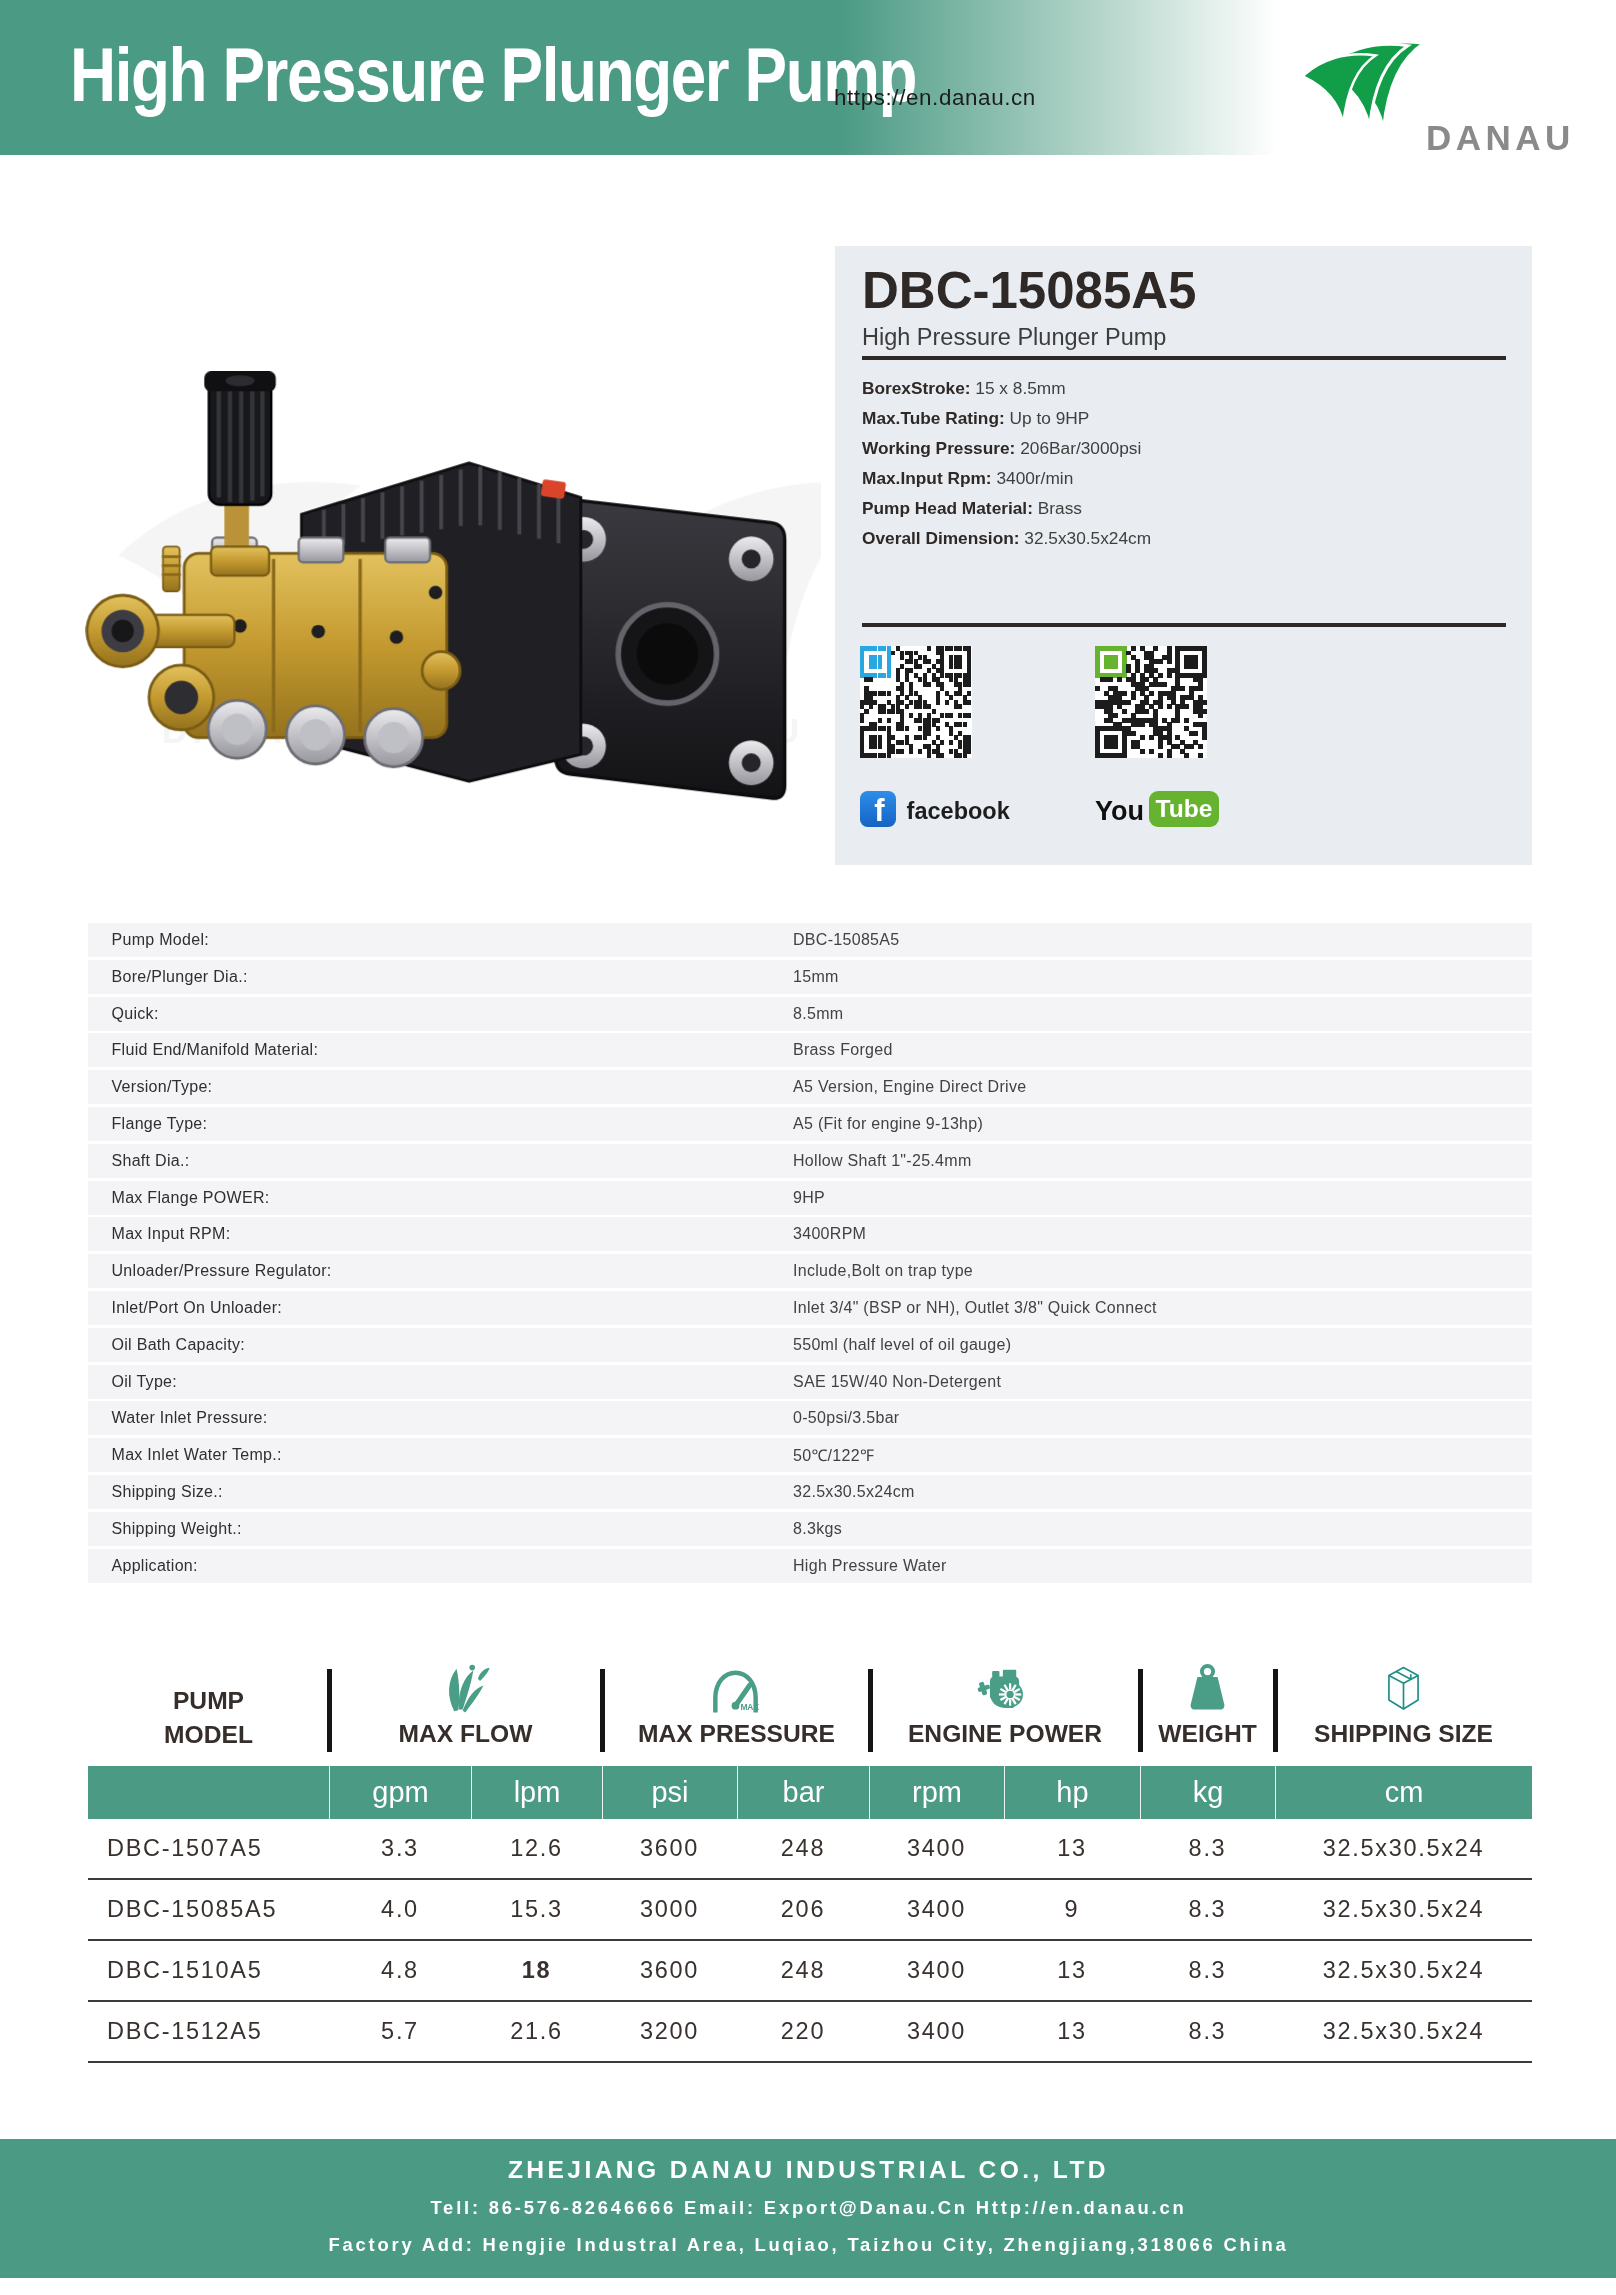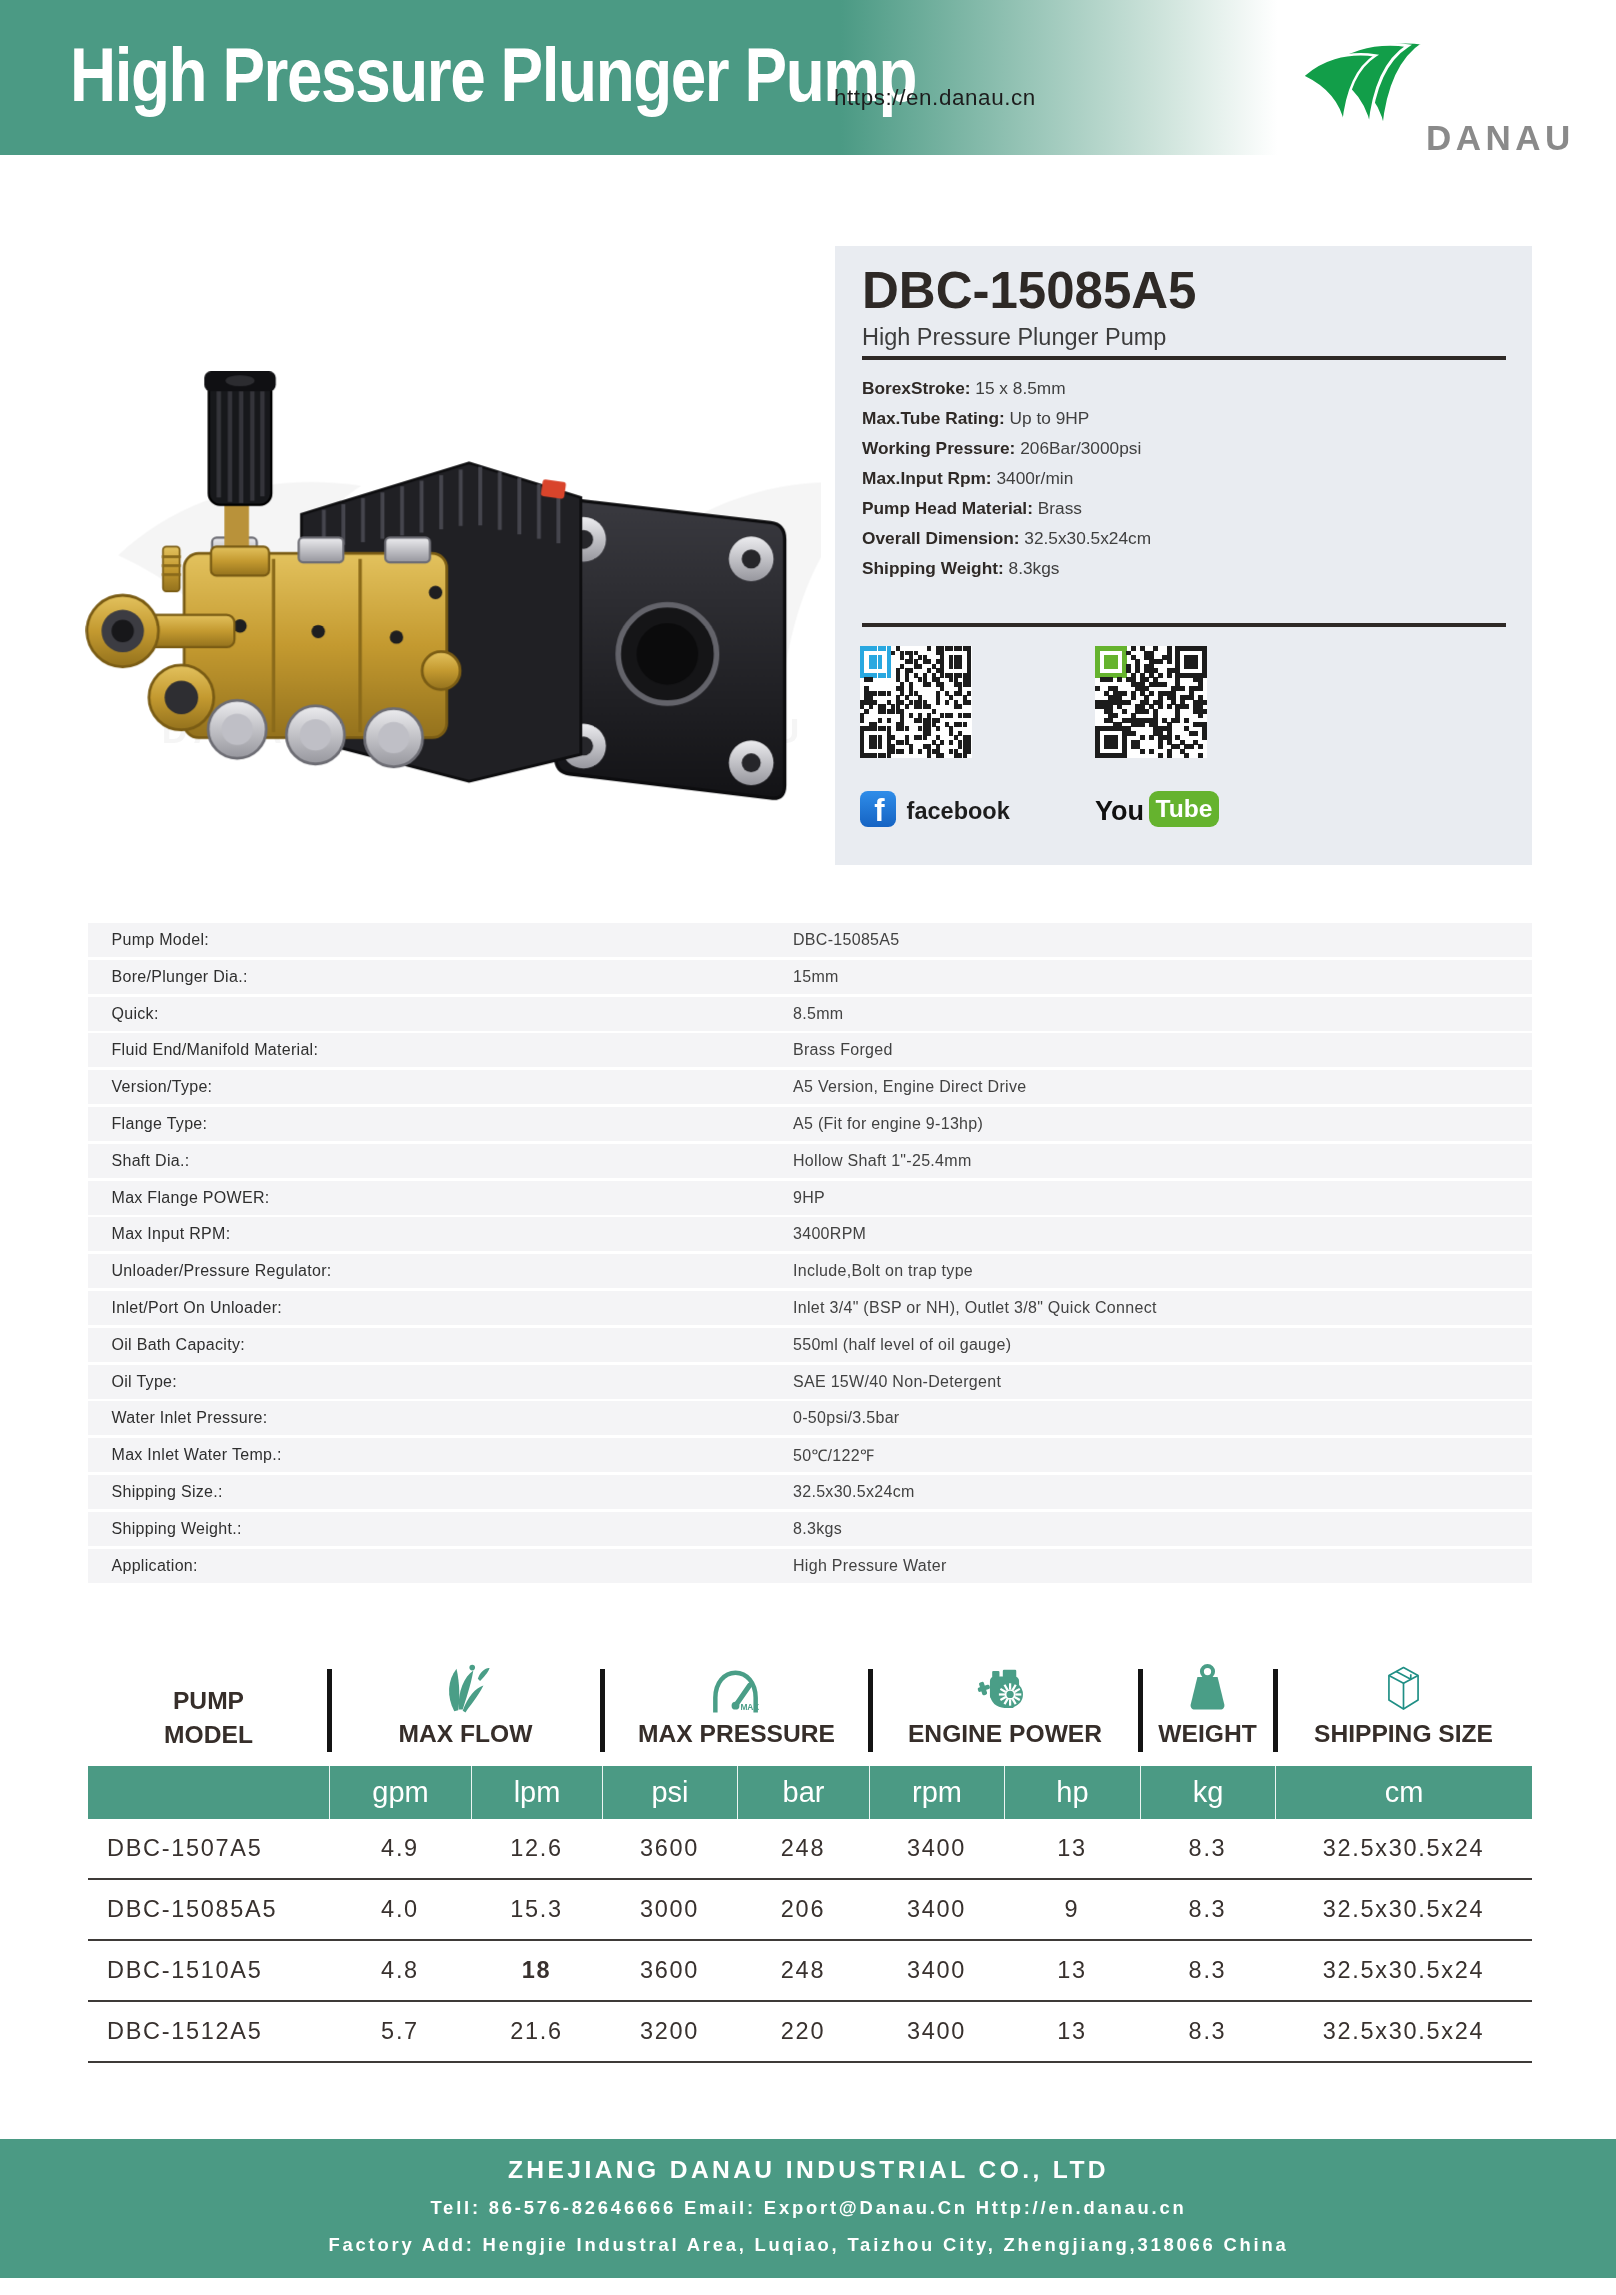--- a/index.html
+++ b/index.html
@@ -200,21 +200,20 @@
   <div class="card-title">DBC-15085A5</div>
   <div class="card-sub">High Pressure Plunger Pump</div>
   <div class="card-rule rule1"></div>
   <div class="card-specs" id="card-specs">
       <div class="spec-line"><b>BorexStroke:</b> <span>15 x 8.5mm</span></div>
       <div class="spec-line"><b>Max.Tube Rating:</b> <span>Up to 9HP</span></div>
       <div class="spec-line"><b>Working Pressure:</b> <span>206Bar/3000psi</span></div>
       <div class="spec-line"><b>Max.Input Rpm:</b> <span>3400r/min</span></div>
       <div class="spec-line"><b>Pump Head Material:</b> <span>Brass</span></div>
       <div class="spec-line"><b>Overall Dimension:</b> <span>32.5x30.5x24cm</span></div>
-      <div class="spec-line"><b>Shipping Weight:</b> <span>8.3kgs</span></div>
     </div>
   <div class="card-rule rule2"></div>
   <div class="qr qr1" id="qr1">
       <div style="left: 0px; top: 0px; width: 4.5px; height: 4.5px; background: rgb(41, 168, 224);"></div>
       <div style="left: 4.5px; top: 0px; width: 4.5px; height: 4.5px; background: rgb(41, 168, 224);"></div>
       <div style="left: 9px; top: 0px; width: 4.5px; height: 4.5px; background: rgb(41, 168, 224);"></div>
       <div style="left: 13.4px; top: 0px; width: 4.5px; height: 4.5px; background: rgb(41, 168, 224);"></div>
       <div style="left: 18px; top: 0px; width: 4.5px; height: 4.5px; background: rgb(41, 168, 224);"></div>
       <div style="left: 22.4px; top: 0px; width: 4.5px; height: 4.5px; background: rgb(41, 168, 224);"></div>
       <div style="left: 27px; top: 0px; width: 4.5px; height: 4.5px; background: rgb(41, 168, 224);"></div>
@@ -1008,21 +1007,21 @@
       <div class="ucell" style="width: 135px;">psi</div>
       <div class="ucell" style="width: 132px;">bar</div>
       <div class="ucell" style="width: 135px;">rpm</div>
       <div class="ucell" style="width: 136px;">hp</div>
       <div class="ucell" style="width: 135px;">kg</div>
       <div class="ucell" style="width: 257px;">cm</div>
     </div>
   <div class="drows" id="cmp-rows">
       <div class="drow">
         <div class="dcell dmodel" style="width: 241px;">DBC-1507A5</div>
-        <div class="dcell" style="width: 142px;">4.9</div>
+        <div class="dcell" style="width: 142px;">3.3</div>
         <div class="dcell" style="width: 131px;">12.6</div>
         <div class="dcell" style="width: 135px;">3600</div>
         <div class="dcell" style="width: 132px;">248</div>
         <div class="dcell" style="width: 135px;">3400</div>
         <div class="dcell" style="width: 136px;">13</div>
         <div class="dcell" style="width: 135px;">8.3</div>
         <div class="dcell" style="width: 257px;">32.5x30.5x24</div>
       </div>
       <div class="drow">
         <div class="dcell dmodel" style="width: 241px;">DBC-15085A5</div>

